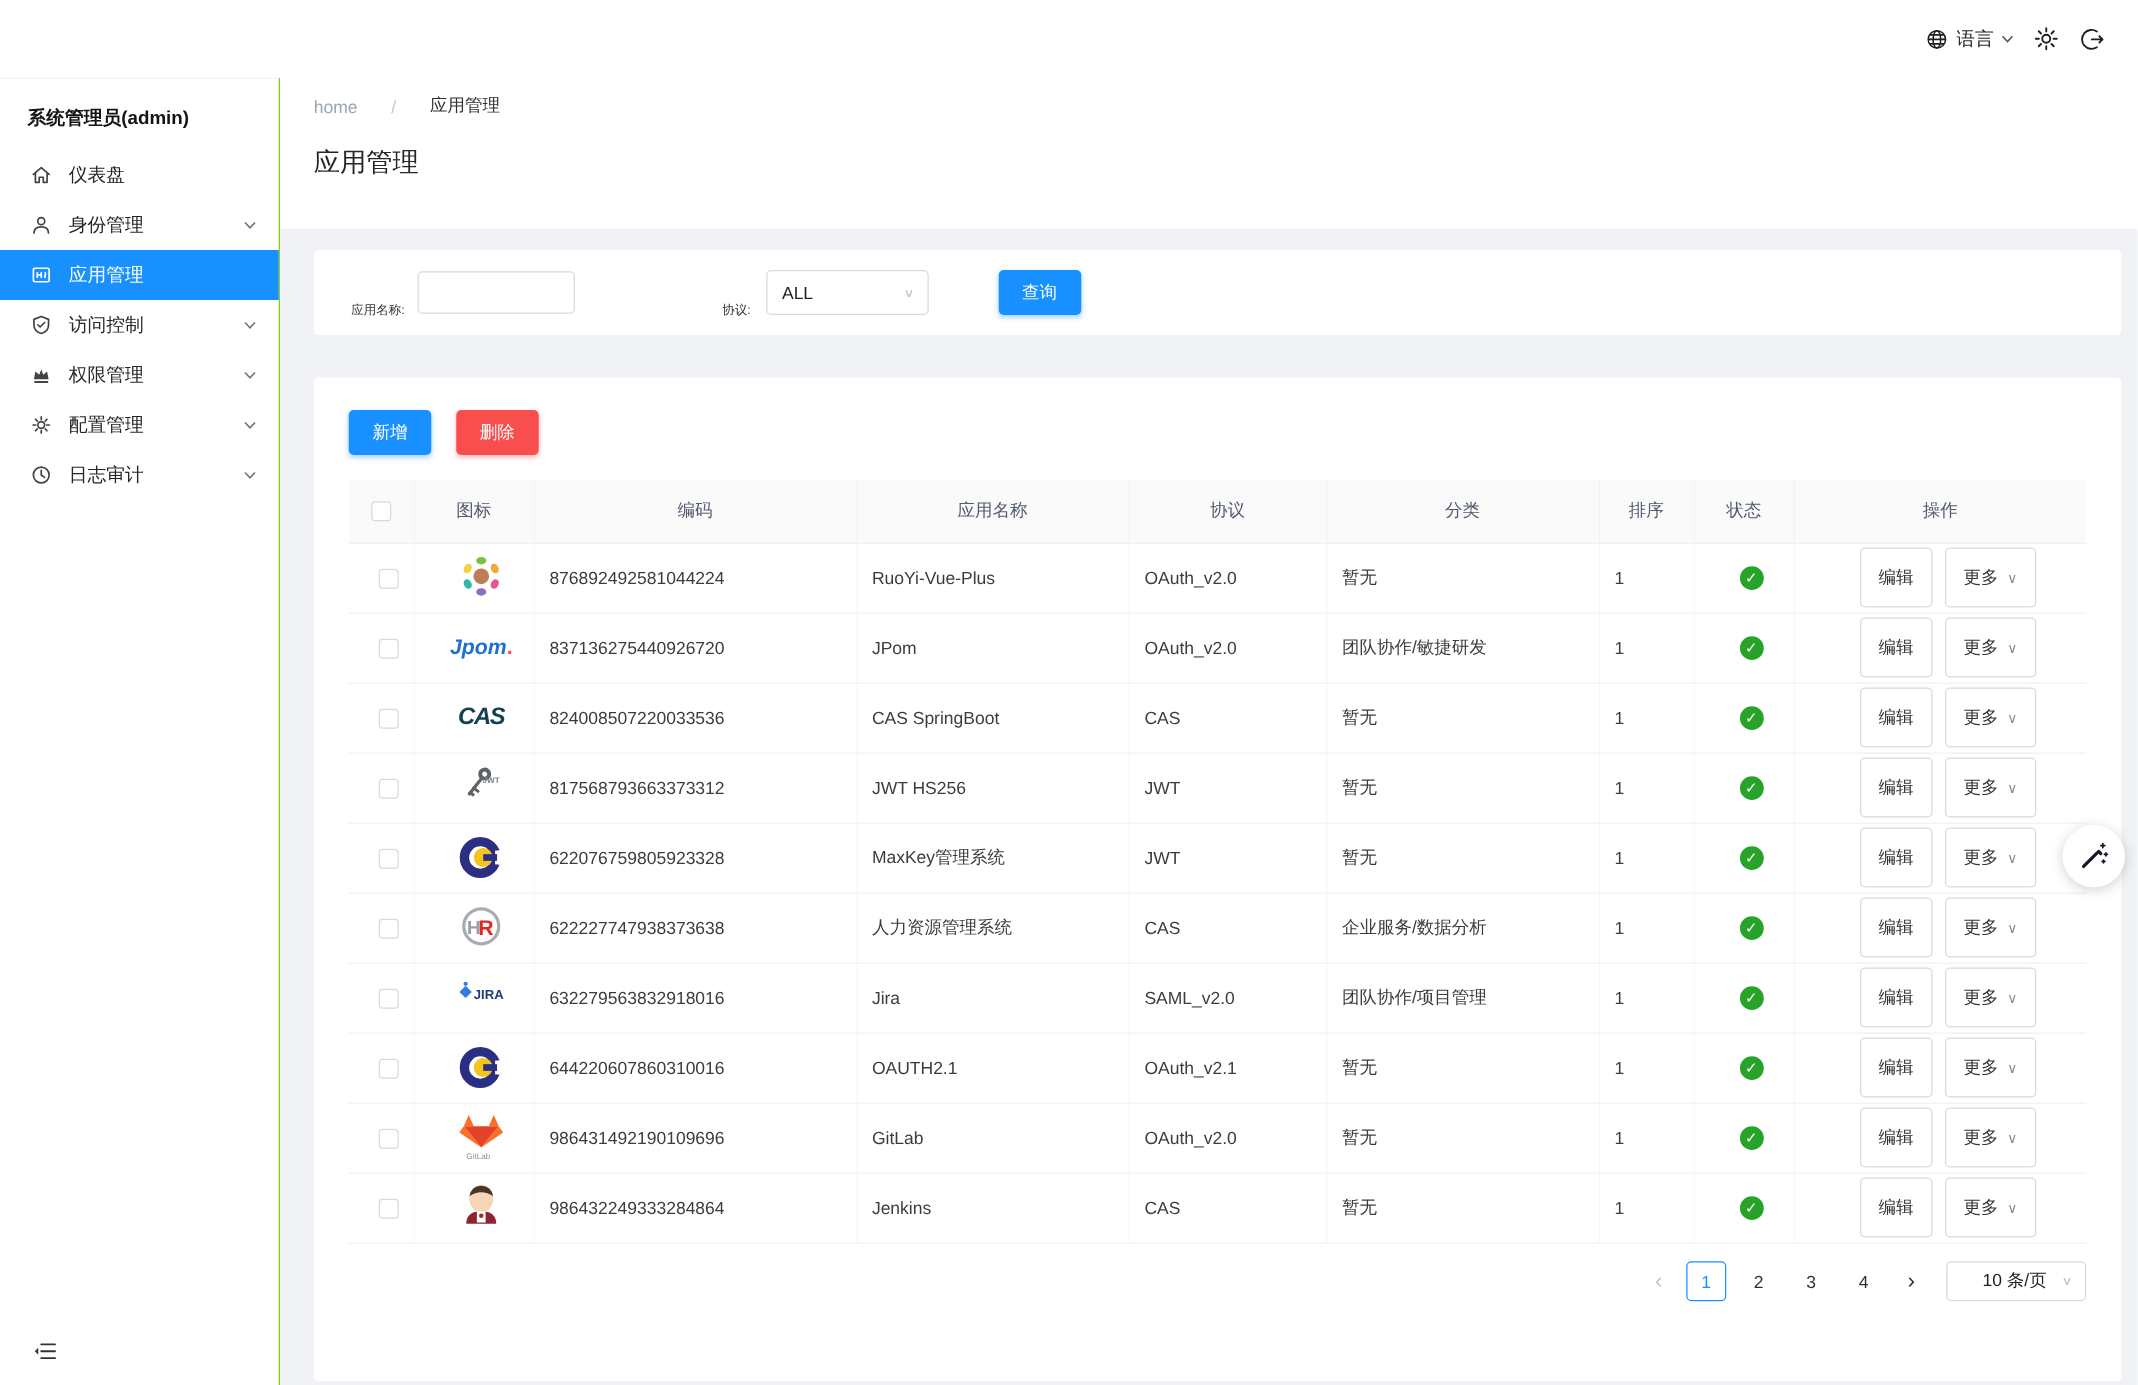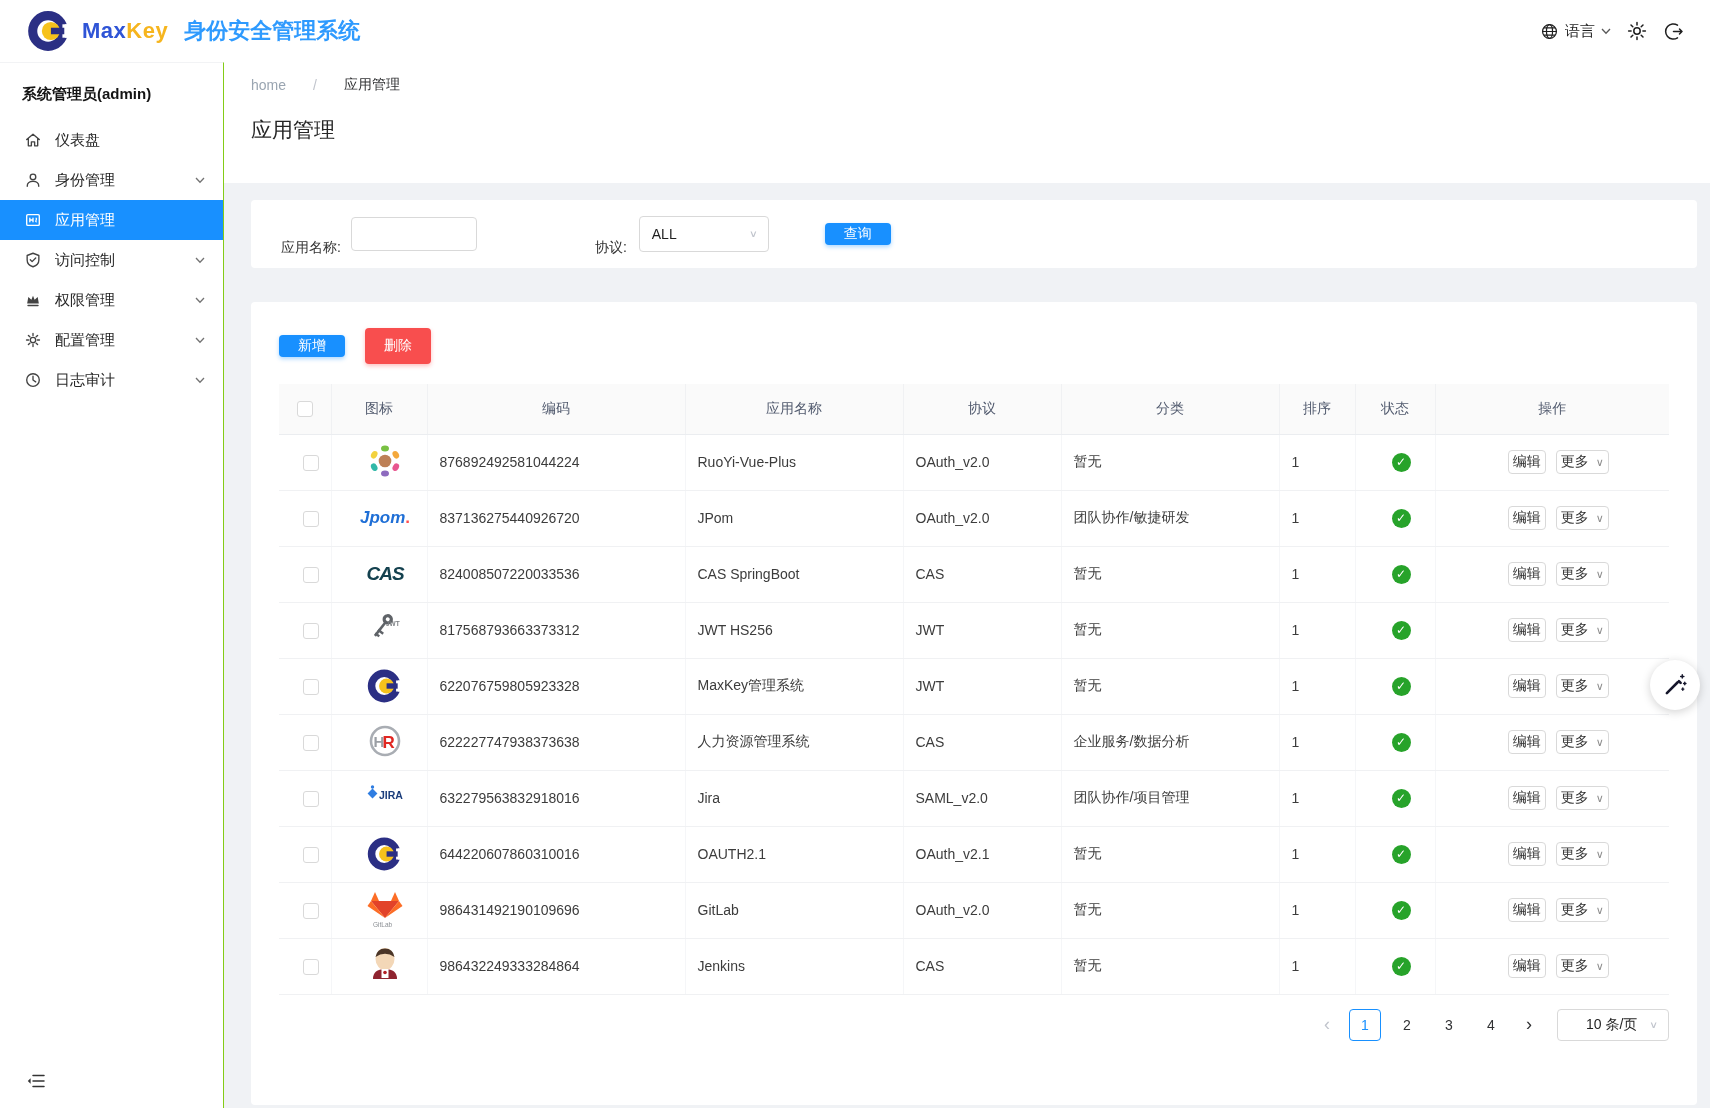--- a/index.html
+++ b/index.html
@@ -36,36 +36,36 @@
   .breadcrumb { position:absolute; top:14px; left:27px; font-size:14px; display:flex; gap:27px; align-items:center;}
   .bc-home { color:#9aa5b1; cursor:pointer; }
   .bc-sep { color:#c0c4cc; }
   .bc-current { color:#303133; }
   .page-title { position:absolute; top:54px; left:27px; font-size:21px; font-weight:500; color:#262626; }
 
   .card { position:absolute; left:27px; width:1446px; background:#fff; border-radius:4px; }
   .filter-card { top:138px; height:68px; display:flex; align-items:center; padding:0 30px; }
   .table-card { top:240px; height:803px; padding:26px 28px 0 28px; }
 
-  .f-label { font-size:14px; color:#333;margin-top:28px; }
+  .f-label { font-size:10px; color:#333;margin-top:28px; }
   .f-input { width:126px; height:34px; border:1px solid #d9d9d9; border-radius:4px; margin-left:10px;
     padding:0 8px; font-size:14px; outline:none; font-family:inherit;}
   .f-select { height:36px; border:1px solid #d9d9d9; border-radius:4px; display:flex; align-items:center;
     padding:0 10px 0 12px; margin-left:10px; cursor:pointer; background:#fff;}
   .protocol-select { width:130px; margin-left:12px;}
   .sel-value { flex:1; font-size:14px; color:#1f1f1f; }
   .sel-caret { color:#c0c4cc; font-size:12px; transform:scaleY(.8); }
   .filter-card .gap1 { width:118px; }
   .filter-card .gap2 { width:56px; }
 
   .btn { display:inline-flex; align-items:center; justify-content:center; border-radius:4px;
     font-size:14px; cursor:pointer; border:none; font-family:inherit;}
-  .btn-primary { background:#1890ff; color:#fff; width:66px; height:22px; box-shadow:0 2px 4px rgba(24,144,255,.35);text-align:right;}
+  .btn-primary { background:#1890ff; color:#fff; width:66px; height:36px; box-shadow:0 2px 4px rgba(24,144,255,.35);text-align:right;}
   .btn-danger { background:#f84e4e; color:#fff; width:66px; height:36px; box-shadow:0 2px 4px rgba(248,78,78,.35); margin-left:16px;}
-  .btn-plain { background:#fff; border:1px solid #d9d9d9; color:#333; height:24px; padding:0 4px; }
+  .btn-plain { background:#fff; border:1px solid #d9d9d9; color:#333; height:48px; padding:0 14px; }
   .btn-plain .caret { margin-left:7px; color:#8c8c8c; font-size:11px; }
 
   
   table.apps { border-collapse:collapse; width:1390px; margin-top:20px; table-layout:fixed; }
   table.apps th { height:50px; background:#fafafa; font-weight:normal; color:#515a6e; font-size:14px;
     border-bottom:1px solid #ebedf0; border-right:1px solid #f0f1f3; text-align:center;}
   table.apps th:last-child, table.apps td:last-child { border-right:none; }
   table.apps td { height:55px; border-bottom:1px solid #f0f1f3; border-right:1px solid #f5f6f8;
     font-size:14px; color:#3c3c3c; padding-left:12px; background:#fff;}
   td.c-center { text-align:center; padding-left:0; }
@@ -94,33 +94,20 @@
 
   
   .float-btn { position:absolute; right:10px; top:660px; width:50px; height:50px; border-radius:50%;
     background:#fff; box-shadow:0 2px 10px rgba(0,0,0,.18); display:flex; align-items:center; justify-content:center;
     cursor:pointer; z-index:50;}
 </style>
 </head>
 <body>
 
 <div class="app-header">
-  <div class="brand">
-    <span style="display:inline-flex;">
-      <svg width="46" height="46" viewBox="0 0 48 48">
-        <circle cx="23" cy="24" r="16" fill="none" stroke="#2b2f84" stroke-width="9.5"></circle>
-        <rect x="38" y="17" width="10" height="14" fill="#fff"></rect>
-        <circle cx="26" cy="24" r="9.5" fill="#f6c21c"></circle>
-        <rect x="26" y="20.6" width="14" height="6.8" fill="#2b2f84"></rect>
-        <rect x="40.5" y="17" width="7.5" height="14" fill="#fff"></rect>
-      </svg>
-    </span>
-    <span class="brand-name"><span class="brand-max">Max</span><span class="brand-key">Key</span></span>
-    <span class="brand-sys">身份安全管理系统</span>
-  </div>
   <div class="header-right">
     <div class="lang-group">
       <span class="hicon">
         <svg width="19" height="19" viewBox="0 0 20 20" fill="none" stroke="#1f1f1f" stroke-width="1.3">
           <circle cx="10" cy="10" r="7.3"></circle>
             <ellipse cx="10" cy="10" rx="3.2" ry="7.3"></ellipse>
           <path d="M2.8 10 h14.4 M4 6.2 h12 M4 13.8 h12"></path>
         </svg>
       </span>
       <span>语言</span>

